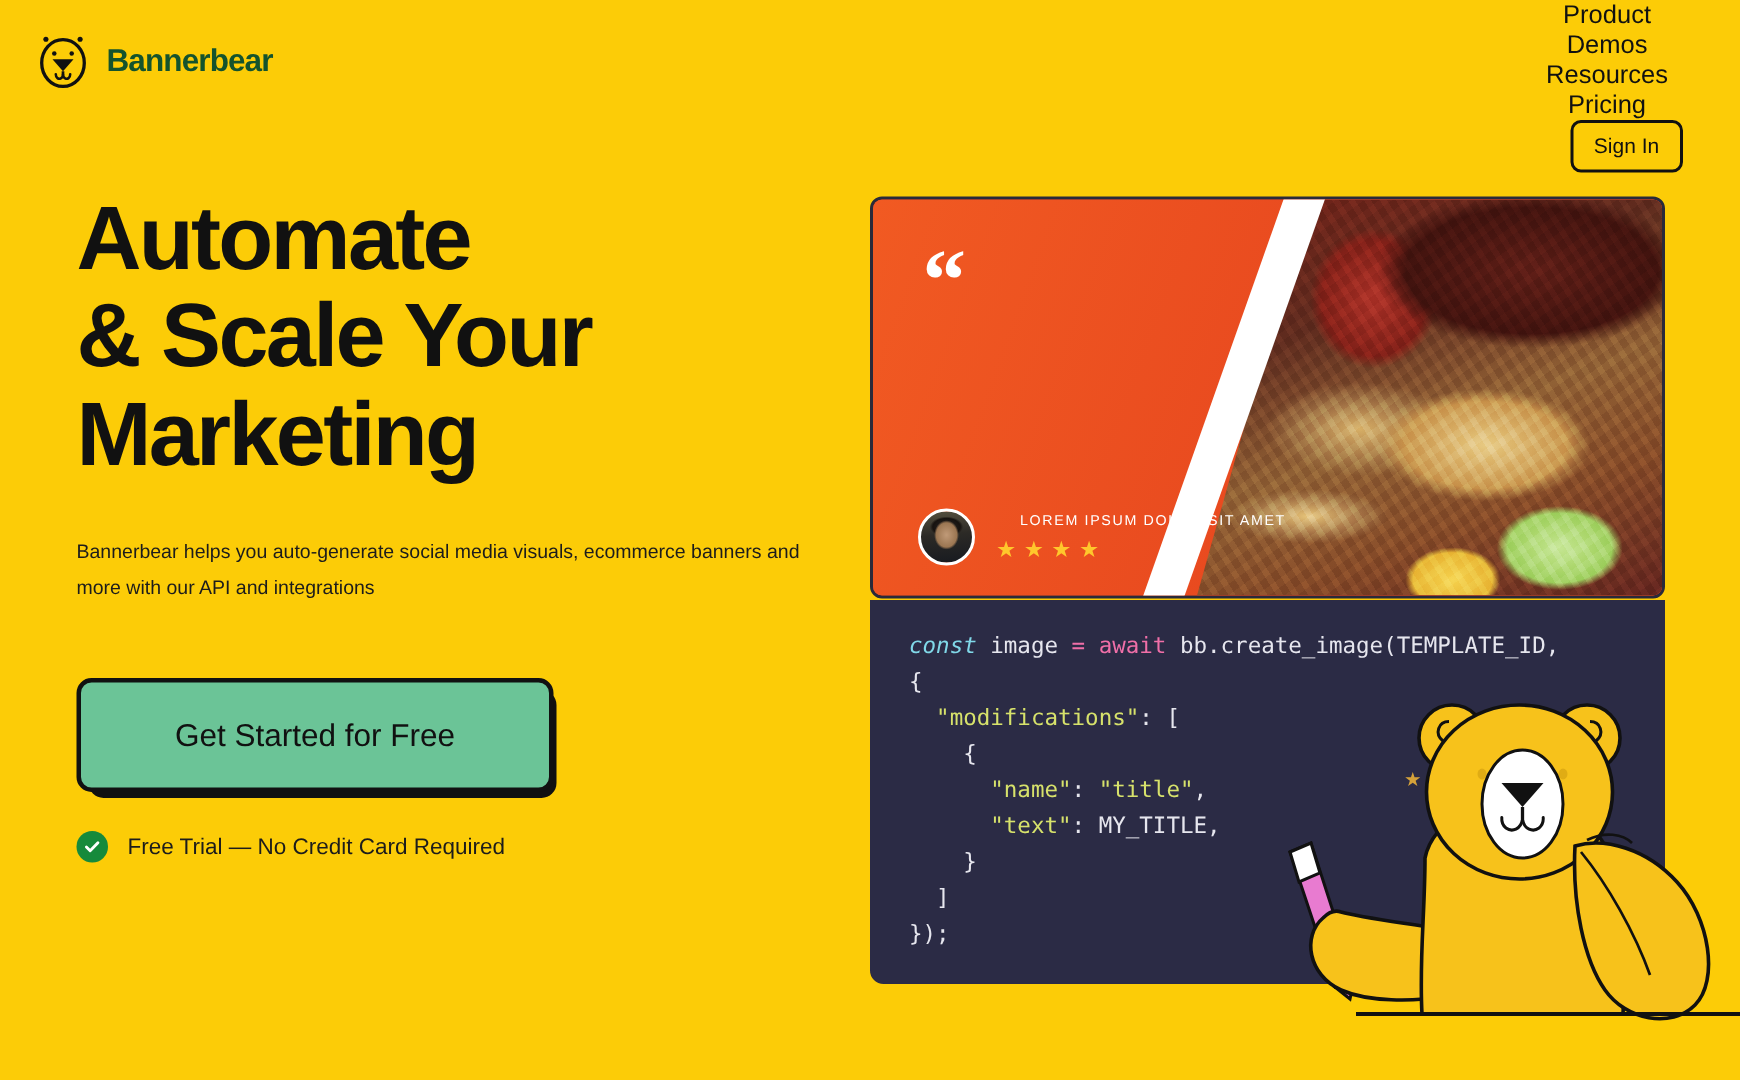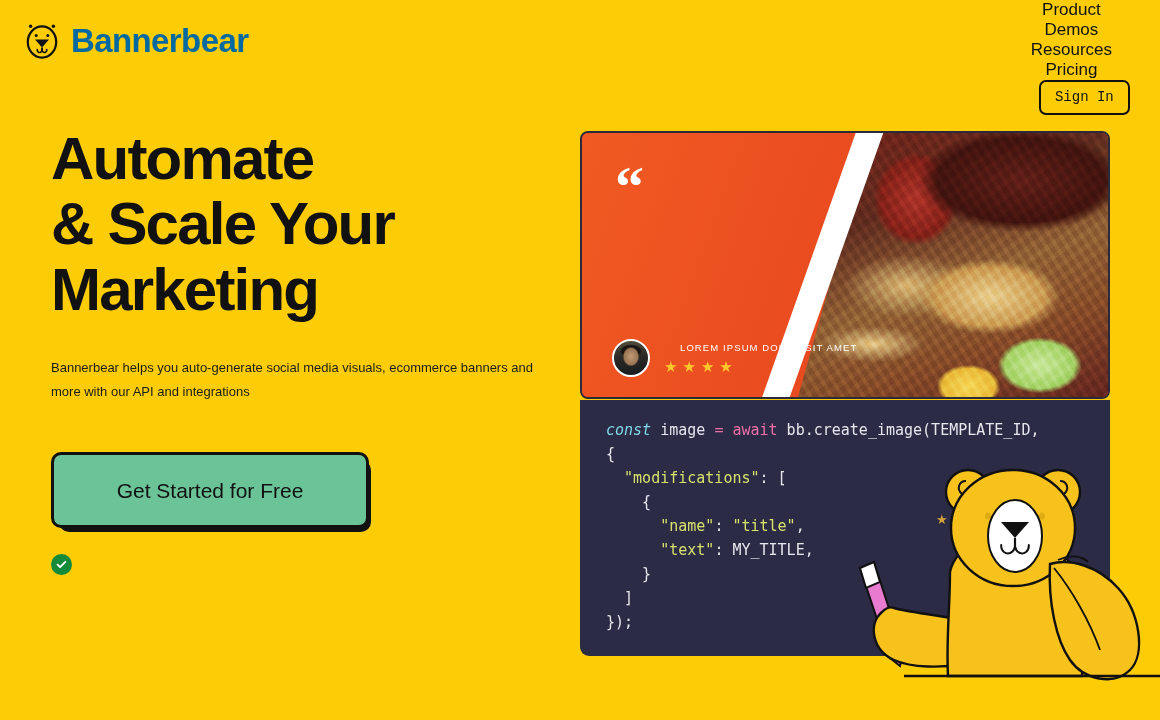--- a/index.html
+++ b/index.html
@@ -17,36 +17,36 @@
     position: absolute; top: 0; left: 0; width: 1160px; height: 80px;
     display: flex; align-items: center;
   }
   .brand {
     position: absolute; left: 24px; top: 21px;
     display: flex; align-items: center; gap: 11px;
     cursor: pointer;
   }
   .brand-mark { width: 36px; height: 38px; display: block; }
   .brand-name {
-    font-size: 33px; font-weight: bold; color: #0369a1;
+    font-size: 21px; font-weight: bold; color: #14532d;
     letter-spacing: -0.6px; line-height: 1;
   }
   .nav {
     position: absolute; right: 24px; top: 0; height: 80px;
     display: flex; align-items: center; gap: 0; flex-direction: column;
   }
   .nav-link {
     font-size: 17px; color: #111111; text-decoration: none;
     padding: 0 24px; cursor: pointer; white-space: nowrap;
   }
   .signin-btn {
     margin-left: 26px;
     border: 2px solid #111111; border-radius: 7px;
     background: transparent; color: #111111;
-    font-size: 14px; font-family: Liberation Mono, monospace;
+    font-size: 14px; font-family: Liberation Sans, sans-serif;
     padding: 8px 14px 9px; cursor: pointer; line-height: 1;
   }
 
   
   .hero-left { position: absolute; left: 51px; top: 126px; width: 520px; }
   .headline {
     font-size: 60px; font-weight: bold; color: #111111;
     line-height: 1.09; letter-spacing: -1.8px;
     white-space: pre-line;
   }
@@ -220,20 +220,21 @@
       <div class="cta-shadow"></div>
       <button class="cta-btn">Get Started for Free</button>
     </div>
 
     <div class="trial-row">
       <span class="check-badge">
         <svg width="13" height="13" viewBox="0 0 13 13">
           <path d="M2.6 6.7 L5.1 9.2 L10.3 3.8" stroke="#ffffff" stroke-width="1.9" fill="none" stroke-linecap="round" stroke-linejoin="round"></path>
         </svg>
       </span>
+      <span class="trial-text">Free Trial — No Credit Card Required</span>
     </div>
   </div>
 
   <div class="banner-card">
     <div class="banner-bg"></div>
     <div class="banner-photo">
       <div class="photo-grain"></div>
     </div>
     <div class="banner-split"></div>
 

